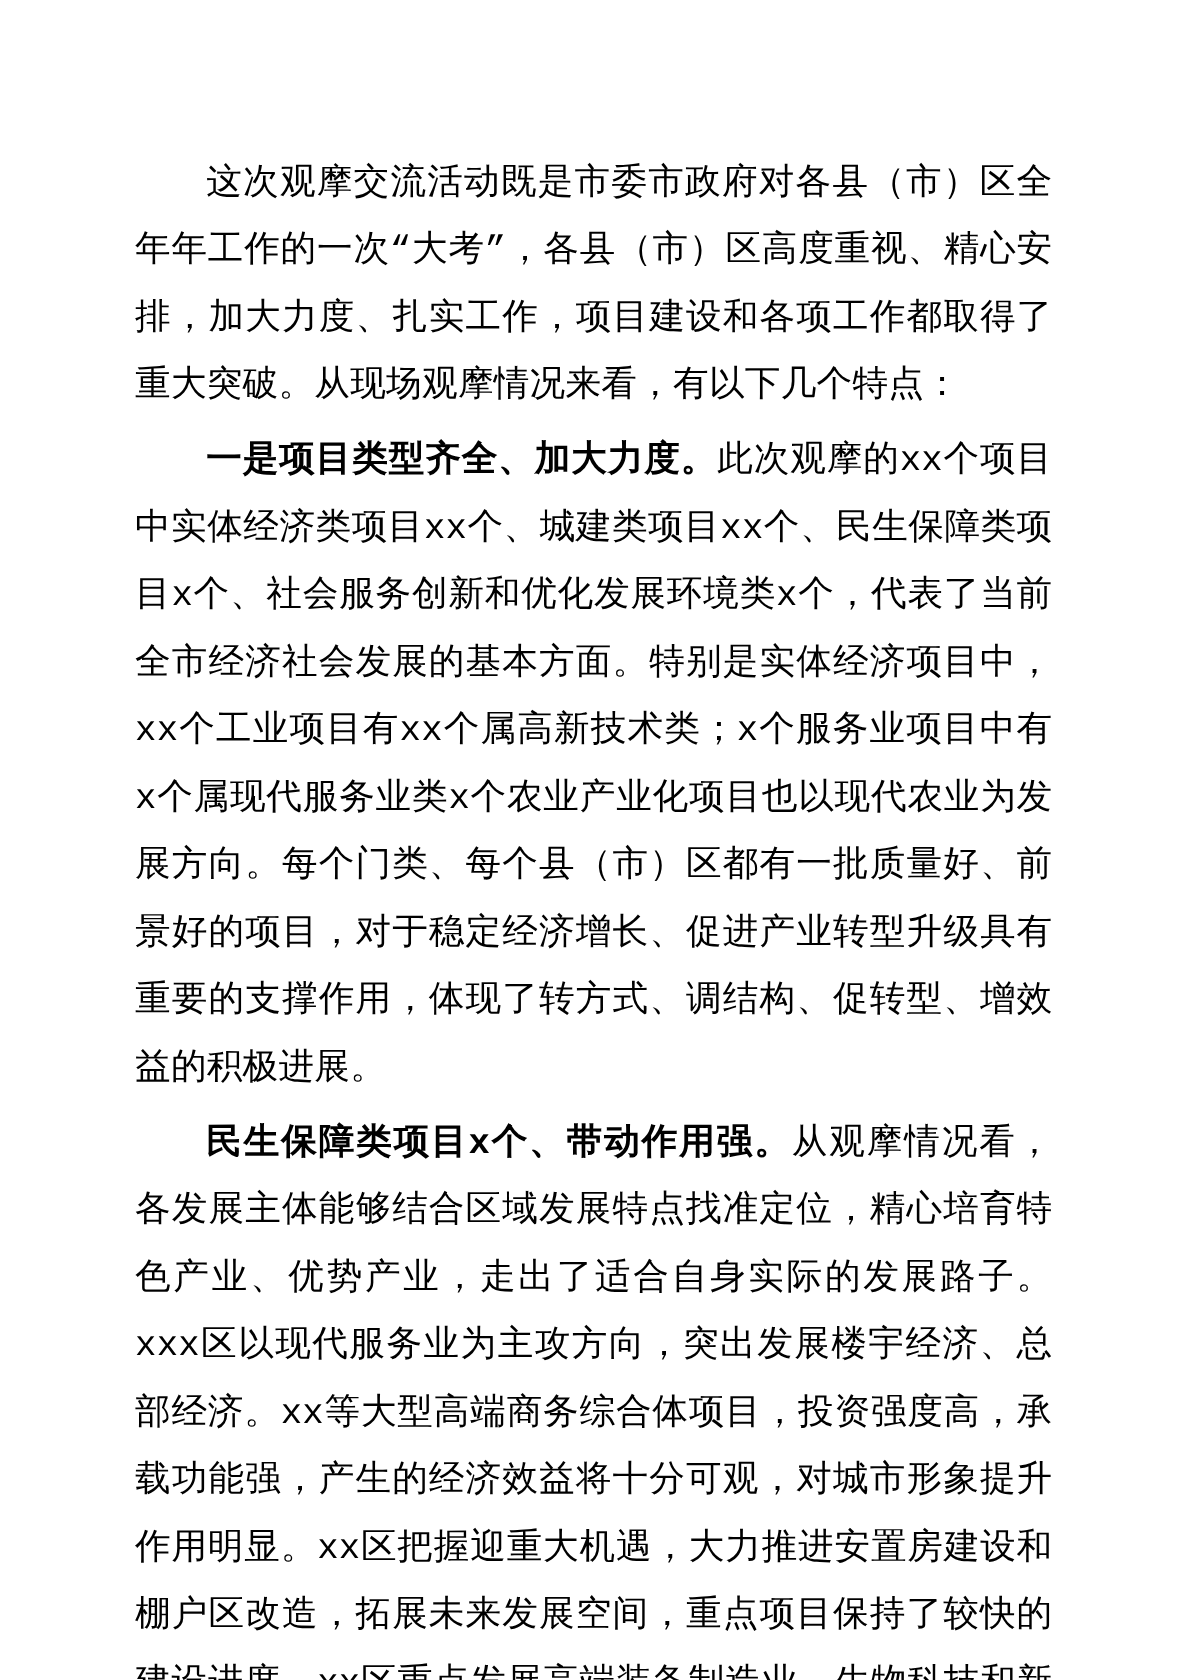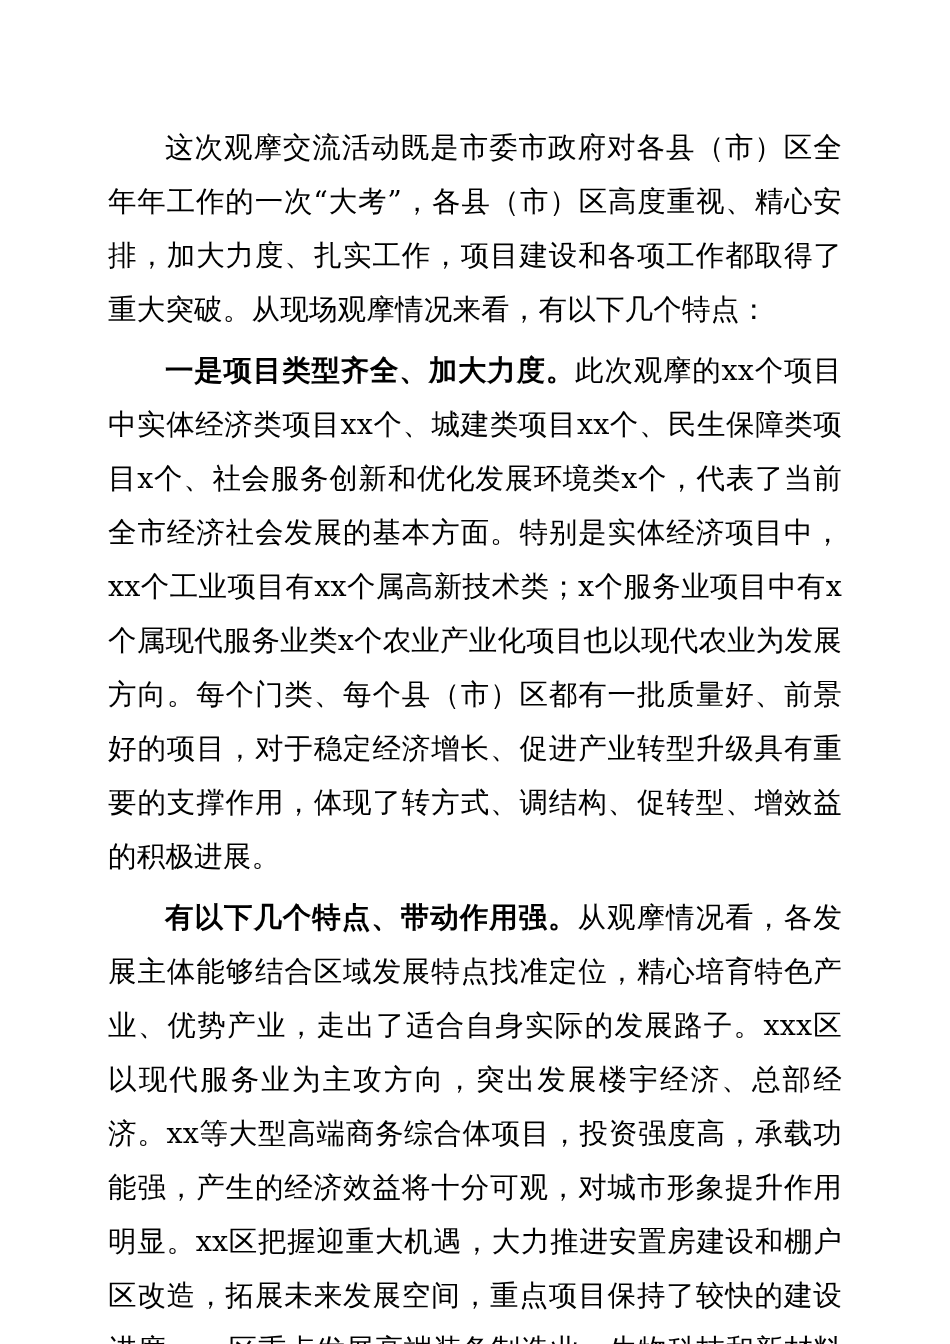--- a/index.html
+++ b/index.html
@@ -13,20 +13,21 @@
     font-family: "DejaVu Serif", "Liberation Serif", serif;
     color: #000000;
     overflow: hidden;
   }
   .page {
     box-sizing: border-box;
     width: 950px;
     height: 1344px;
     padding: 120px 108px 83px 108px;
     background: #ffffff;
+    font-family: Liberation Mono, monospace;
   }
   .doc-body {
     width: 100%;
   }
   p.para {
     margin: 0 0 6px 0;
     font-size: 28.5px;
     line-height: 54px;
     text-align: justify;
     text-justify: inter-ideograph;
@@ -45,17 +46,17 @@
 
     <p class="para">
       <span class="lead"></span><span>这次观摩交流活动既是市委市政府对各县（市）区全年年工作的一次“大考”，各县（市）区高度重视、精心安排，加大力度、扎实工作，项目建设和各项工作都取得了重大突破。从现场观摩情况来看，有以下几个特点：</span>
     </p>
 
     <p class="para">
       <span class="lead">一是项目类型齐全、加大力度。</span><span>此次观摩的xx个项目中实体经济类项目xx个、城建类项目xx个、民生保障类项目x个、社会服务创新和优化发展环境类x个，代表了当前全市经济社会发展的基本方面。特别是实体经济项目中，xx个工业项目有xx个属高新技术类；x个服务业项目中有x个属现代服务业类x个农业产业化项目也以现代农业为发展方向。每个门类、每个县（市）区都有一批质量好、前景好的项目，对于稳定经济增长、促进产业转型升级具有重要的支撑作用，体现了转方式、调结构、促转型、增效益的积极进展。</span>
     </p>
 
     <p class="para">
-      <span class="lead">有以下几个特点、带动作用强。</span><span>从观摩情况看，各发展主体能够结合区域发展特点找准定位，精心培育特色产业、优势产业，走出了适合自身实际的发展路子。xxx区以现代服务业为主攻方向，突出发展楼宇经济、总部经济。xx等大型高端商务综合体项目，投资强度高，承载功能强，产生的经济效益将十分可观，对城市形象提升作用明显。xx区把握迎重大机遇，大力推进安置房建设和棚户区改造，拓展未来发展空间，重点项目保持了较快的建设进度。xx区重点发展高端装备制造业、生物科技和新材料产业，国家综合性新药研发技术大平台等项目科技含量高，市场竞争力强，引领产业发展作用突出。xx县</span>
+      <span class="lead">民生保障类项目x个、带动作用强。</span><span>从观摩情况看，各发展主体能够结合区域发展特点找准定位，精心培育特色产业、优势产业，走出了适合自身实际的发展路子。xxx区以现代服务业为主攻方向，突出发展楼宇经济、总部经济。xx等大型高端商务综合体项目，投资强度高，承载功能强，产生的经济效益将十分可观，对城市形象提升作用明显。xx区把握迎重大机遇，大力推进安置房建设和棚户区改造，拓展未来发展空间，重点项目保持了较快的建设进度。xx区重点发展高端装备制造业、生物科技和新材料产业，国家综合性新药研发技术大平台等项目科技含量高，市场竞争力强，引领产业发展作用突出。xx县</span>
     </p>
 
   </div>
 </div>
 
 </body></html>

